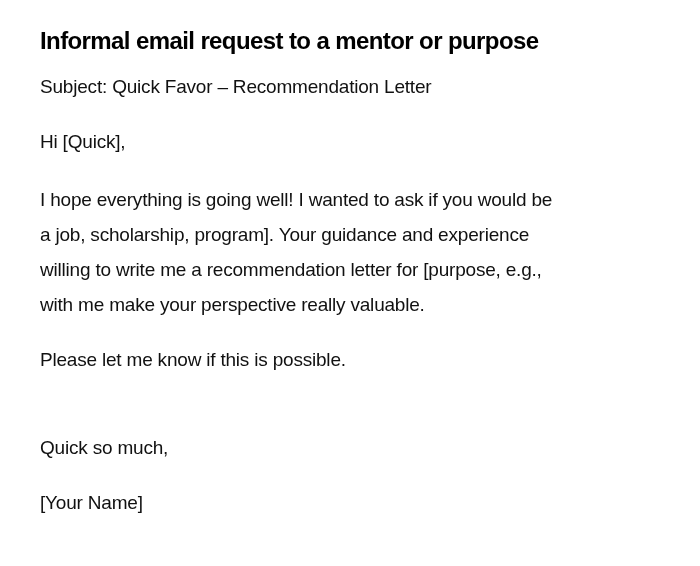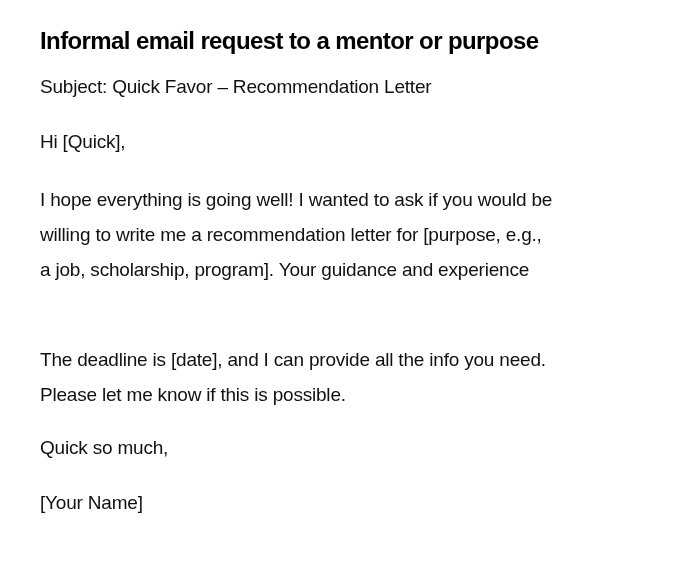--- a/index.html
+++ b/index.html
@@ -98,25 +98,25 @@
 
 <div class="doc">
   <h1 class="title">Informal email request to a mentor or purpose</h1>
 
   <p class="subject">Subject: Quick Favor – Recommendation Letter</p>
 
   <p class="greeting">Hi [Quick],</p>
 
   <p class="body-para">
     <span>I hope everything is going well! I wanted to ask if you would be</span>
+    <span>a job, scholarship, program]. Your guidance and experience</span>
     <span>willing to write me a recommendation letter for [purpose, e.g.,</span>
-    <span>a job, scholarship, program]. Your guidance and experience</span>
+    <span>with me make your perspective really valuable.</span>
   </p>
 
   <p class="deadline-para">
-    <span>The deadline is [date], and I can provide all the info you need.</span>
     <span>Please let me know if this is possible.</span>
   </p>
 
   <p class="closing">Quick so much,</p>
 
   <p class="signature">[Your Name]</p>
 </div>
 
 </body></html>

